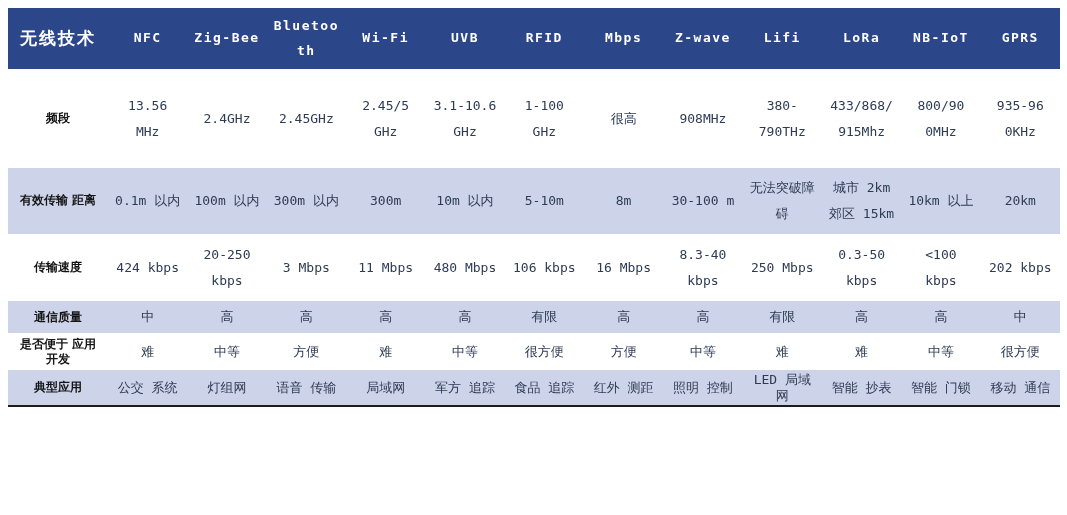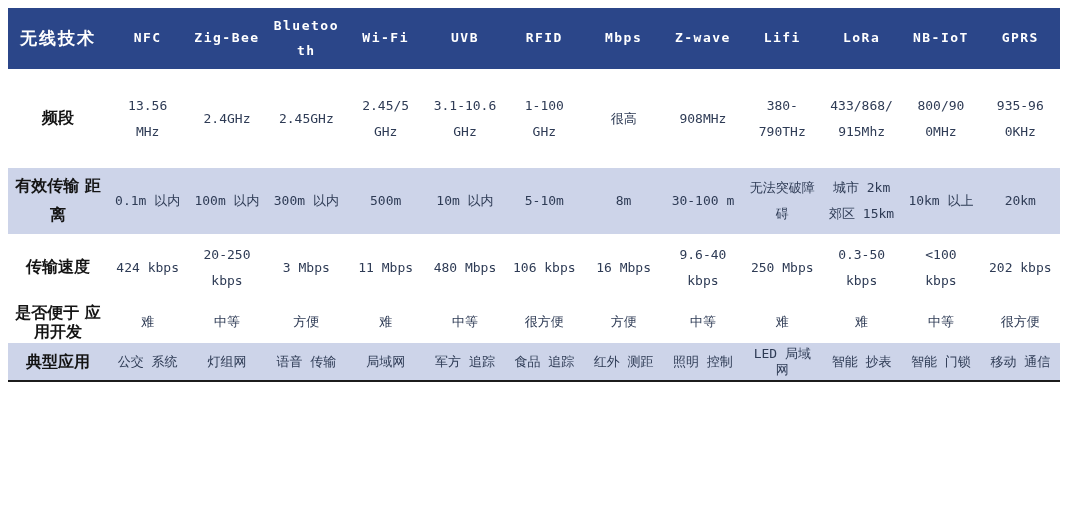--- a/index.html
+++ b/index.html
@@ -22,21 +22,21 @@
     height:57px;text-align:center;vertical-align:middle;
     padding:2px 4px;word-break:break-word;line-height:1.9;
   }
   thead th.corner{letter-spacing:2px;font-size:17px;}
   tbody td{
     text-align:center;vertical-align:middle;
     font-size:13px;color:#2e3b55;line-height:2.0;
     padding:2px 5px;word-break:break-word;
   }
   tbody td.row-label{
-    font-weight:bold;color:#141414;font-size:16px;line-height:1.8;
+    font-weight:bold;color:#141414;font-size:12px;line-height:1.8;
     font-family:"DejaVu Sans","Liberation Sans",sans-serif;
     padding:2px 6px;
   }
   tbody tr.stripe td{background:#cdd4e9;}
   
   tbody tr:nth-child(1) td{height:95px;}
   tbody tr:nth-child(2) td{height:62px;}
   tbody tr:nth-child(3) td{height:63px;}
   tbody tr:nth-child(4) td{height:28px;line-height:1.2;}
   tbody tr:nth-child(5) td{height:33px;line-height:1.2;}
@@ -83,44 +83,59 @@
           <td>380-790THz</td>
           <td>433/868/ 915Mhz</td>
           <td>800/90 0MHz</td>
           <td>935-96 0KHz</td>
         </tr>
         <tr class="stripe">
           <td class="row-label">有效传输 距离</td>
           <td>0.1m 以内</td>
           <td>100m 以内</td>
           <td>300m 以内</td>
-          <td>500m</td>
+          <td>300m</td>
           <td>10m 以内</td>
           <td>5-10m</td>
           <td>8m</td>
           <td>30-100 m</td>
           <td>无法突破障碍</td>
           <td>城市 2km 郊区 15km</td>
           <td>10km 以上</td>
           <td>20km</td>
         </tr>
         <tr>
           <td class="row-label">传输速度</td>
           <td>424 kbps</td>
           <td>20-250 kbps</td>
           <td>3 Mbps</td>
           <td>11 Mbps</td>
           <td>480 Mbps</td>
           <td>106 kbps</td>
           <td>16 Mbps</td>
-          <td>9.6-40 kbps</td>
+          <td>8.3-40 kbps</td>
           <td>250 Mbps</td>
           <td>0.3-50 kbps</td>
           <td>&lt;100 kbps</td>
           <td>202 kbps</td>
+        </tr>
+        <tr class="stripe">
+          <td class="row-label">通信质量</td>
+          <td>中</td>
+          <td>高</td>
+          <td>高</td>
+          <td>高</td>
+          <td>高</td>
+          <td>有限</td>
+          <td>高</td>
+          <td>高</td>
+          <td>有限</td>
+          <td>高</td>
+          <td>高</td>
+          <td>中</td>
         </tr>
         <tr>
           <td class="row-label">是否便于 应用开发</td>
           <td>难</td>
           <td>中等</td>
           <td>方便</td>
           <td>难</td>
           <td>中等</td>
           <td>很方便</td>
           <td>方便</td>

